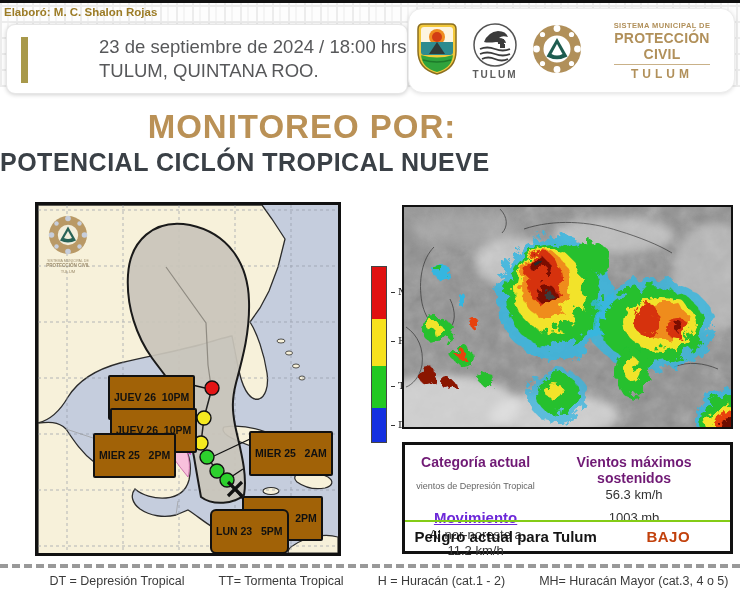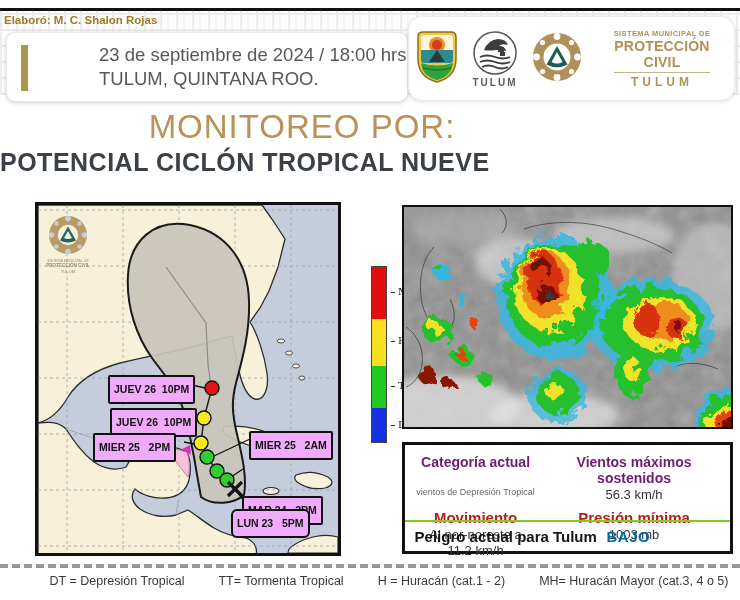--- a/index.html
+++ b/index.html
@@ -1,21 +1,21 @@
 <!DOCTYPE html>
 <html><head>
 <meta charset="utf-8">
 <style>
   * { margin:0; padding:0; box-sizing:border-box; }
   body { background:#fff; font-family:"Liberation Sans", sans-serif; }
   .page { position:relative; width:740px; height:600px; overflow:hidden; background:#fff; }
 
   
   .header {
-    position:absolute; left:0; top:8px; width:740px; height:87px;
+    position:absolute; left:0; top:0; width:740px; height:87px;
     border-top:3px solid #101010;
     background:
       repeating-linear-gradient(0deg, #ececec 0 2px, transparent 2px 16px),
       repeating-linear-gradient(90deg, #ececec 0 2px, transparent 2px 16px),
       repeating-linear-gradient(90deg, transparent 0 7px, #f4f4f4 7px 9px, transparent 9px 16px),
       #fdfdfd;
   }
   .credit { position:absolute; left:4px; top:3px; font-size:11.5px; font-weight:bold; color:#9c7c26; }
   .date-card {
     position:absolute; left:6px; top:21px; width:402px; height:70px;
@@ -34,56 +34,56 @@
   .seal-box { display:flex; flex-direction:column; align-items:center; }
   .seal-label { font-size:10px; font-weight:bold; color:#5c5c5c; letter-spacing:2px; margin-top:1px; }
   .pc-text { width:148px; text-align:center; color:#b1905a; }
   .pc-line1 { font-size:7.5px; font-weight:bold; letter-spacing:.4px; }
   .pc-line2 { font-size:14px; font-weight:bold; letter-spacing:.2px; }
   .pc-div { height:1px; background:#c9b188; margin:2px 18px; }
   .pc-line3 { font-size:12px; font-weight:bold; letter-spacing:4px; }
 
   
   .title1 { position:absolute; left:0; top:108px; width:604px; text-align:center;
-            font-size:33px; font-weight:normal; letter-spacing:1px; color:#ba9156; }
+            font-size:33px; font-weight:bold; letter-spacing:1px; color:#ba9156; }
   .title2 { position:absolute; left:0; top:148px; width:740px; 
             font-size:25px; font-weight:bold; letter-spacing:.5px; color:#3a4046; }
 
   
   .map-wrap { position:absolute; left:35px; top:202px; width:306px; height:354px;
               border:3px solid #111; background:#c5cddd; }
   .map-wrap svg { position:absolute; left:0; top:0; }
-  .tlabel { position:absolute; background:#f0abfc; border:2px solid #111; border-radius:2px;
-            font-size:10.5px; font-weight:bold; color:#111; padding:6px 4px; white-space:pre; line-height:1.25; }
+  .tlabel { position:absolute; background:#a16207; border:2px solid #111; border-radius:2px;
+            font-size:10.5px; font-weight:bold; color:#111; padding:14px 4px; white-space:pre; line-height:1.25; }
 
   
   .scalebar { position:absolute; left:371px; top:266px; width:16px; height:177px; border:1px solid #444; }
   .seg { width:100%; }
   .seg-mh { height:52px; background:#e01010; }
   .seg-h  { height:47px; background:#f7e11e; }
   .seg-tt { height:42px; background:#22c822; }
   .seg-dt { height:34px; background:#1430e0; }
   .scale-lab { position:absolute; left:391px; font-family:"DejaVu Serif", serif; font-size:10px; color:#222; }
   .scale-lab::before { content:""; display:inline-block; width:4px; height:1px; background:#333; vertical-align:middle; margin-right:3px; }
 
   
   .sat { position:absolute; left:402px; top:205px; width:331px; height:224px; border:2px solid #111; overflow:hidden; }
 
   
   .info { position:absolute; left:402px; top:442px; width:331px; height:112px; border:3px solid #111; background:#fff; }
   .info-grid { display:grid; grid-template-columns:42% 58%; padding:9px 4px 0 4px; row-gap:7px; }
   .cell { text-align:center; }
   .t14 { font-size:14px; font-weight:bold; color:#701a75; }
-  .t15 { font-size:15px; font-weight:bold; color:#b91c1c; }
-  .sub9 { font-size:9px; color:#666; margin-top:17px; }
+  .t15 { font-size:15px; font-weight:bold; color:#6d28d9;text-decoration:underline; }
+  .sub9 { font-size:9px; color:#666; margin-top:11px; }
   .val13 { font-size:13px; color:#333; margin-top:1px; }
   .peligro-row { position:absolute; left:0; bottom:0; width:100%; height:31px; border-top:2px solid #84cc16;
                  display:flex; align-items:center; }
   .peligro-label { width:62%; text-align:center; font-size:15px; font-weight:bold; color:#141414; }
-  .peligro-value { width:38%; font-size:15px; font-weight:bold; color:#0369a1; letter-spacing:.5px; }
+  .peligro-value { width:38%; text-align:center; font-size:15px; font-weight:bold; color:#c2410c; letter-spacing:.5px; }
 
   
   .divider { position:absolute; left:0; top:564px; width:740px; border-top:4px dashed #999; }
   .legend-row { position:absolute; left:0; top:574px; width:740px; display:flex; justify-content:center; gap:34px;
                 font-size:12.5px; color:#3a3a3a;padding-left:38px; }
 </style>
 </head>
 <body>
 
 <div class="page">
@@ -245,21 +245,21 @@
         <text x="30" y="62" text-anchor="middle" font-size="4.6" fill="#9a8a6a" font-weight="bold">PROTECCIÓN CIVIL</text>
         <text x="30" y="68" text-anchor="middle" font-size="4.2" fill="#9a8a6a">TULUM</text>
       </g>
     </svg>
 
     <div class="tlabel" style="left:70px; top:170px;">JUEV 26  10PM</div>
     <div class="tlabel" style="left:72px; top:203px;">JUEV 26  10PM</div>
     <div class="tlabel" style="left:55px; top:228px;">MIER 25   2PM</div>
     <div class="tlabel" style="left:211px; top:226px;">MIER 25   2AM</div>
     <div class="tlabel" style="left:204px; top:255px;margin-top:36px;">MAR 24   2PM</div>
-    <div class="tlabel" style="left:193px; top:304px;border-radius:6px;">LUN 23   5PM</div>
+    <div class="tlabel" style="left:172px; top:304px;border-radius:6px;">LUN 23   5PM</div>
   </div>
 
   <div class="scalebar">
     <div class="seg seg-mh"></div>
     <div class="seg seg-h"></div>
     <div class="seg seg-tt"></div>
     <div class="seg seg-dt"></div>
   </div>
   <div class="scale-lab" style="top:286px;">MH</div>
   <div class="scale-lab" style="top:335px;">H</div>
@@ -365,21 +365,20 @@
       <div class="cell">
         <div class="t14">Vientos máximos sostenidos</div>
         <div class="val13">56.3 km/h</div>
       </div>
       <div class="cell">
         <div class="t15">Movimiento</div>
         <div class="val13">Al nor-noreste a</div>
         <div class="val13">11.2 km/h</div>
       </div>
       <div class="cell">
-        <div class="t15">Presión mínima</div>
         <div class="val13">1003 mb</div>
       </div>
     </div>
     <div class="peligro-row">
       <div class="peligro-label">Peligro actual para Tulum</div>
       <div class="peligro-value">BAJO</div>
     </div>
   </div>
 
   <div class="divider"></div>

